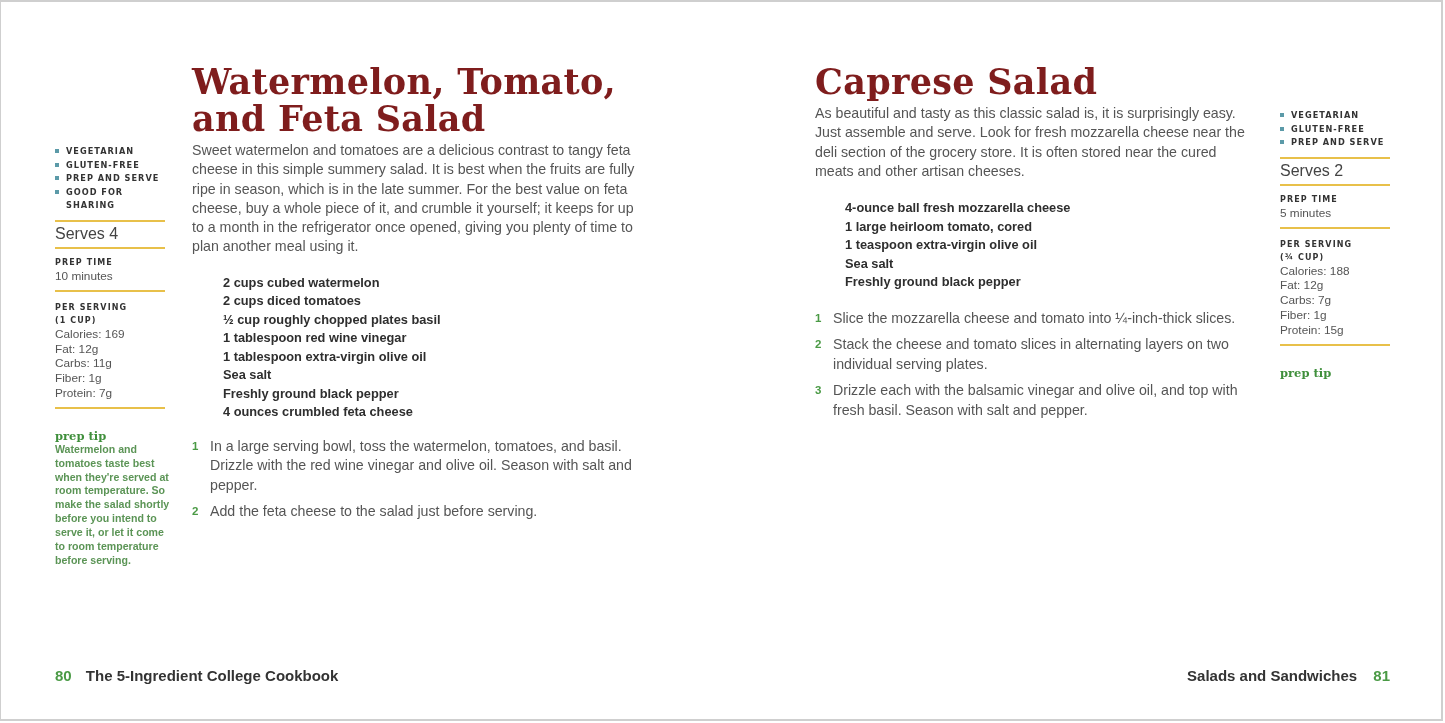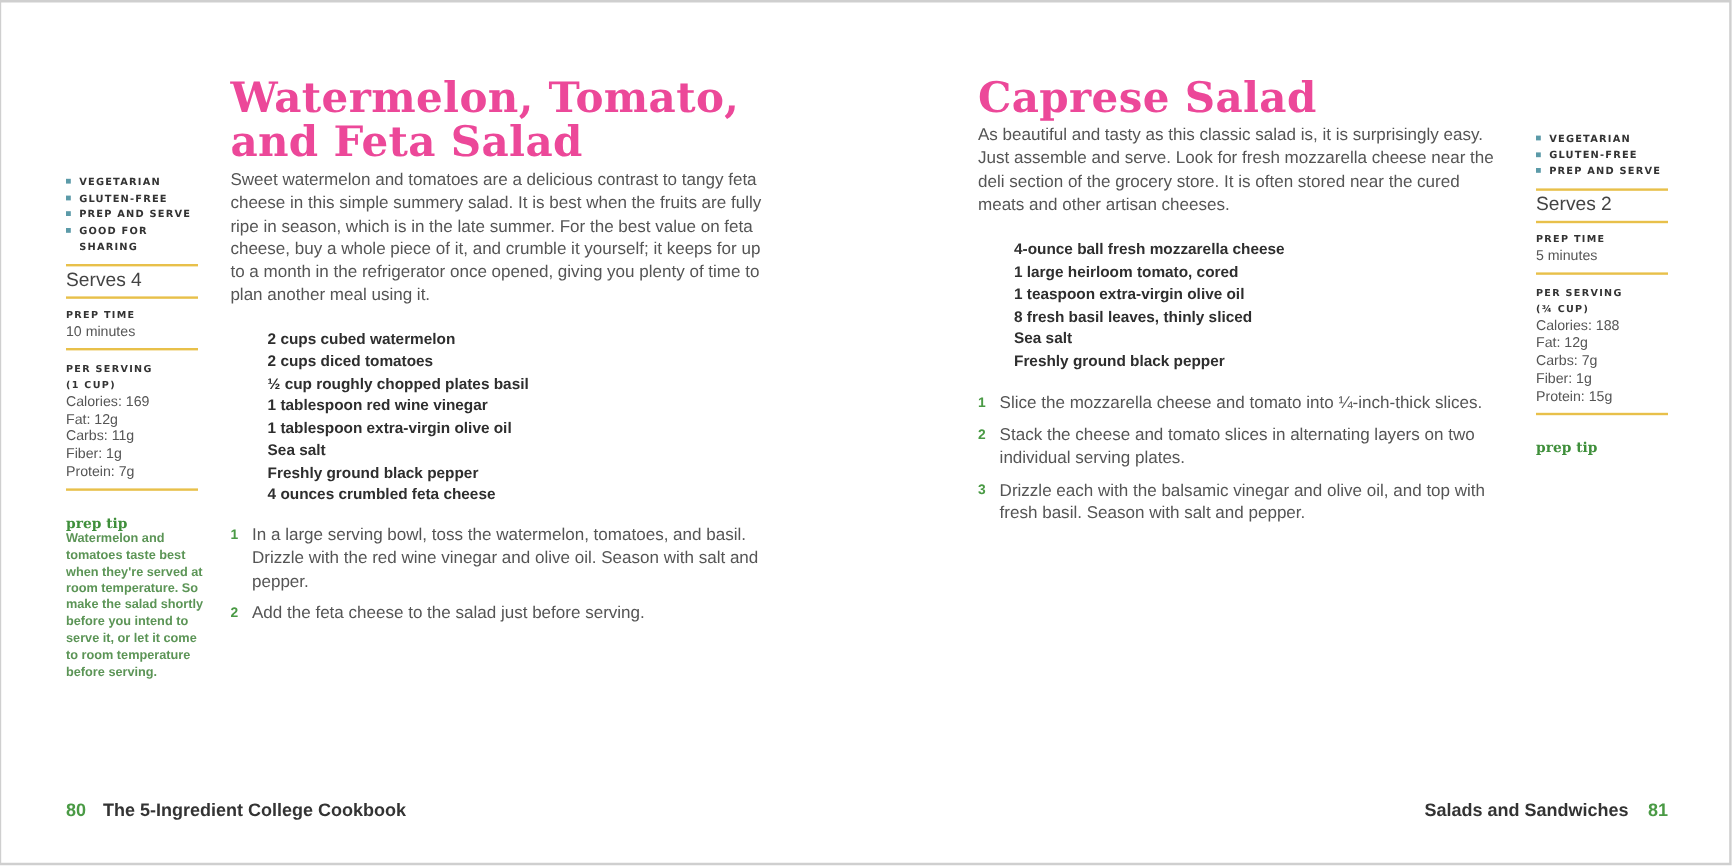--- a/index.html
+++ b/index.html
@@ -30,21 +30,21 @@
     color: #333; text-transform: uppercase; line-height: 13px;
   }
   .val { font-size: 11.8px; color: #555; line-height: 14.8px; }
   .tip-h {
     font-family: "DejaVu Serif", serif; font-weight: bold; font-size: 11.5px; color: #3f8f3b; line-height: 14px;
   }
   .tip-b { font-size: 10.6px; color: #4e8c48; line-height: 13.9px; font-weight: bold; opacity: 0.92; }
 
   
   .title {
-    font-family: "DejaVu Serif", serif; font-weight: bold; color: #ec4899;
+    font-family: "DejaVu Serif", serif; font-weight: bold; color: #7f1d1d;
     font-size: 35px; line-height: 37px; letter-spacing: 0.3px; margin: 0;
   }
   .intro { font-size: 14.2px; line-height: 19.3px; color: #555; }
   .ingr { list-style: none; margin: 12px; padding: 0; }
   .ingr li { font-size: 12.8px; font-weight: bold; color: #2e2e2e; line-height: 18.5px; }
   .steps { list-style: none; margin: 0; padding: 0; }
   .steps li { position: relative; padding-left: 18px; font-size: 14.2px; line-height: 19.5px; color: #555; margin-bottom: 7px; }
   .steps li .num {
     position: absolute; left: 0; top: 0; font-size: 11.5px; font-weight: bold; color: #4a9a45;
   }
@@ -119,21 +119,20 @@
 <div>
 
   <div class="abs" style="left:815px; top:63px; width:430px;">
     <h1 class="title">Caprese Salad</h1>
     <div class="intro" style="margin-top:4px;">As beautiful and tasty as this classic salad is, it is surprisingly easy. Just assemble and serve. Look for fresh mozzarella cheese near the deli section of the grocery store. It is often stored near the cured meats and other artisan cheeses.</div>
 
     <ul class="ingr" style="margin-top:18px; padding-left:18px;">
       <li>4-ounce ball fresh mozzarella cheese</li>
       <li>1 large heirloom tomato, cored</li>
       <li>1 teaspoon extra-virgin olive oil</li>
-      <li>8 fresh basil leaves, thinly sliced</li>
       <li>Sea salt</li>
       <li>Freshly ground black pepper</li>
     </ul>
 
     <ol class="steps" style="margin-top:17px;">
       <li><span class="num">1</span><span>Slice the mozzarella cheese and tomato into ¼-inch-thick slices.</span></li>
       <li><span class="num">2</span><span>Stack the cheese and tomato slices in alternating layers on two individual serving plates.</span></li>
       <li><span class="num">3</span><span>Drizzle each with the balsamic vinegar and olive oil, and top with fresh basil. Season with salt and pepper.</span></li>
     </ol>
   </div>

